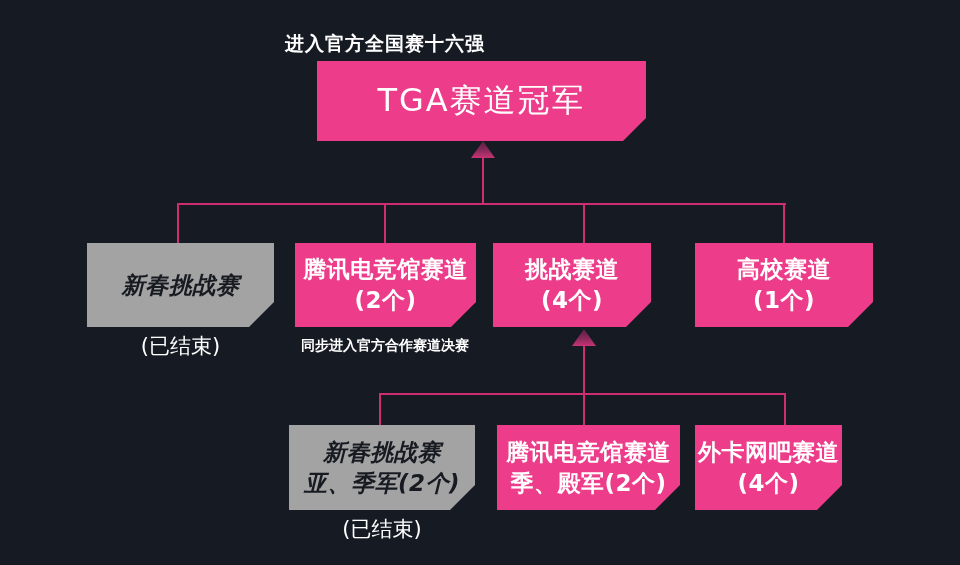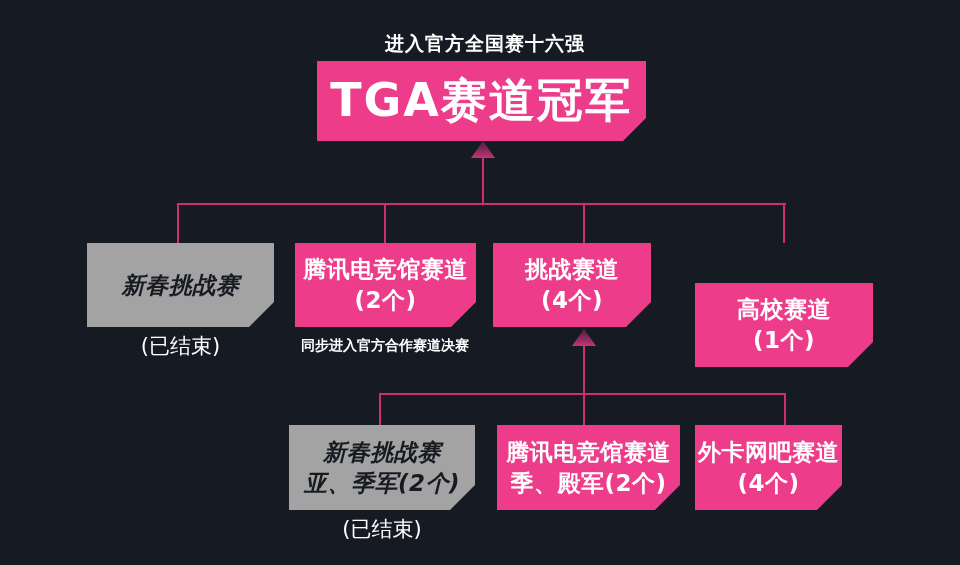--- a/index.html
+++ b/index.html
@@ -13,21 +13,20 @@
     width: 960px;
     height: 565px;
     background: #151A23;
     overflow: hidden;
   }
   .top-note {
     position: absolute;
     left: 285px;
     top: 31px;
     width: 400px;
-    text-align: center;
     color: #ffffff;
     font-size: 19px;
     font-weight: 600;
     letter-spacing: 1px;
   }
   .node {
     position: absolute;
     display: flex;
     flex-direction: column;
     align-items: center;
@@ -42,22 +41,22 @@
     display: block;
     font-size: 23px;
     line-height: 31px;
     letter-spacing: 0.5px;
   }
   .tga {
     left: 317px; top: 61px; width: 329px; height: 80px;
     clip-path: polygon(0 0, 100% 0, 100% calc(100% - 23px), calc(100% - 23px) 100%, 0 100%);
   }
   .tga .title {
-    font-size: 46px;
-    font-weight: bold;
+    font-size: 32px;
+    font-weight: normal;
     letter-spacing: 2px;
     line-height: 1;
     padding-bottom: 2px;
   }
   .line {
     position: absolute;
     background: #CF2D71;
   }
   .arrow-up {
     position: absolute;
@@ -98,21 +97,21 @@
     <span class="l1">新春挑战赛</span>
   </div>
   <div class="node pink" style="left:295px; top:243px; width:181px; height:84px;">
     <span class="l1">腾讯电竞馆赛道</span>
     <span class="l2">(2个)</span>
   </div>
   <div class="node pink" style="left:493px; top:243px; width:158px; height:84px;">
     <span class="l1">挑战赛道</span>
     <span class="l2">(4个)</span>
   </div>
-  <div class="node pink" style="left:695px; top:243px; width:178px; height:84px;margin-top:40px;">
+  <div class="node pink" style="left:695px; top:243px; width:178px; height:84px;">
     <span class="l1">高校赛道</span>
     <span class="l2">(1个)</span>
   </div>
 
   <div class="side-note note-big" style="left:87px; top:332px; width:187px;">(已结束)</div>
   <div class="side-note note-small" style="left:260px; top:337px; width:250px;">同步进入官方合作赛道决赛</div>
 
   <div class="arrow-up" style="left:572px; top:329px;"></div>
   <div class="line" style="left:583px; top:345px; width:2px; height:80px;"></div>
   <div class="line" style="left:379px; top:393px; width:407px; height:2px;"></div>

